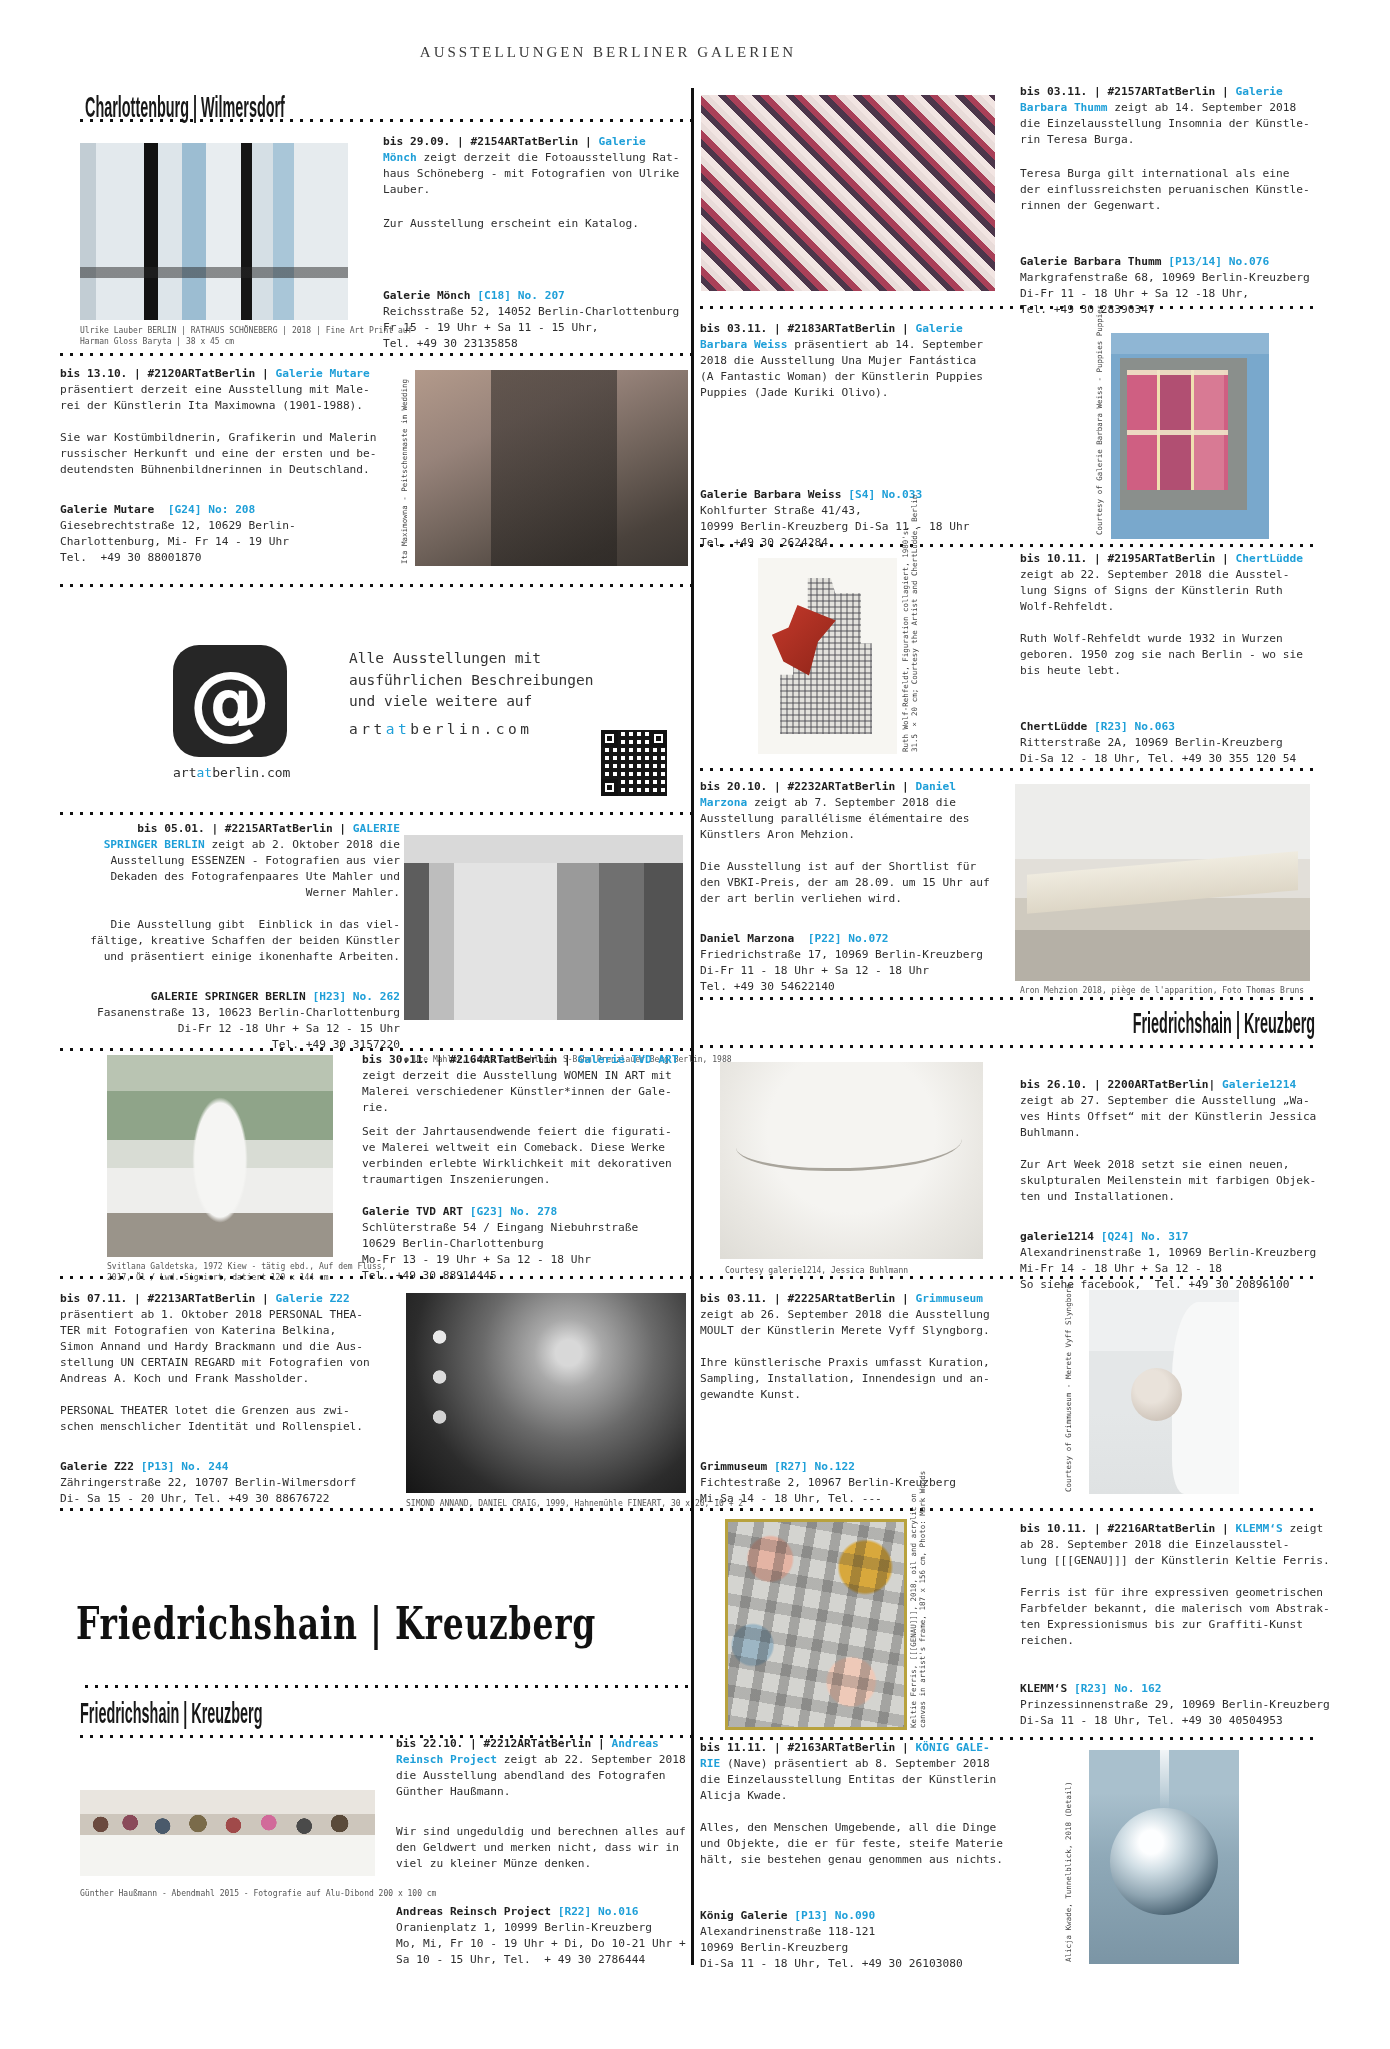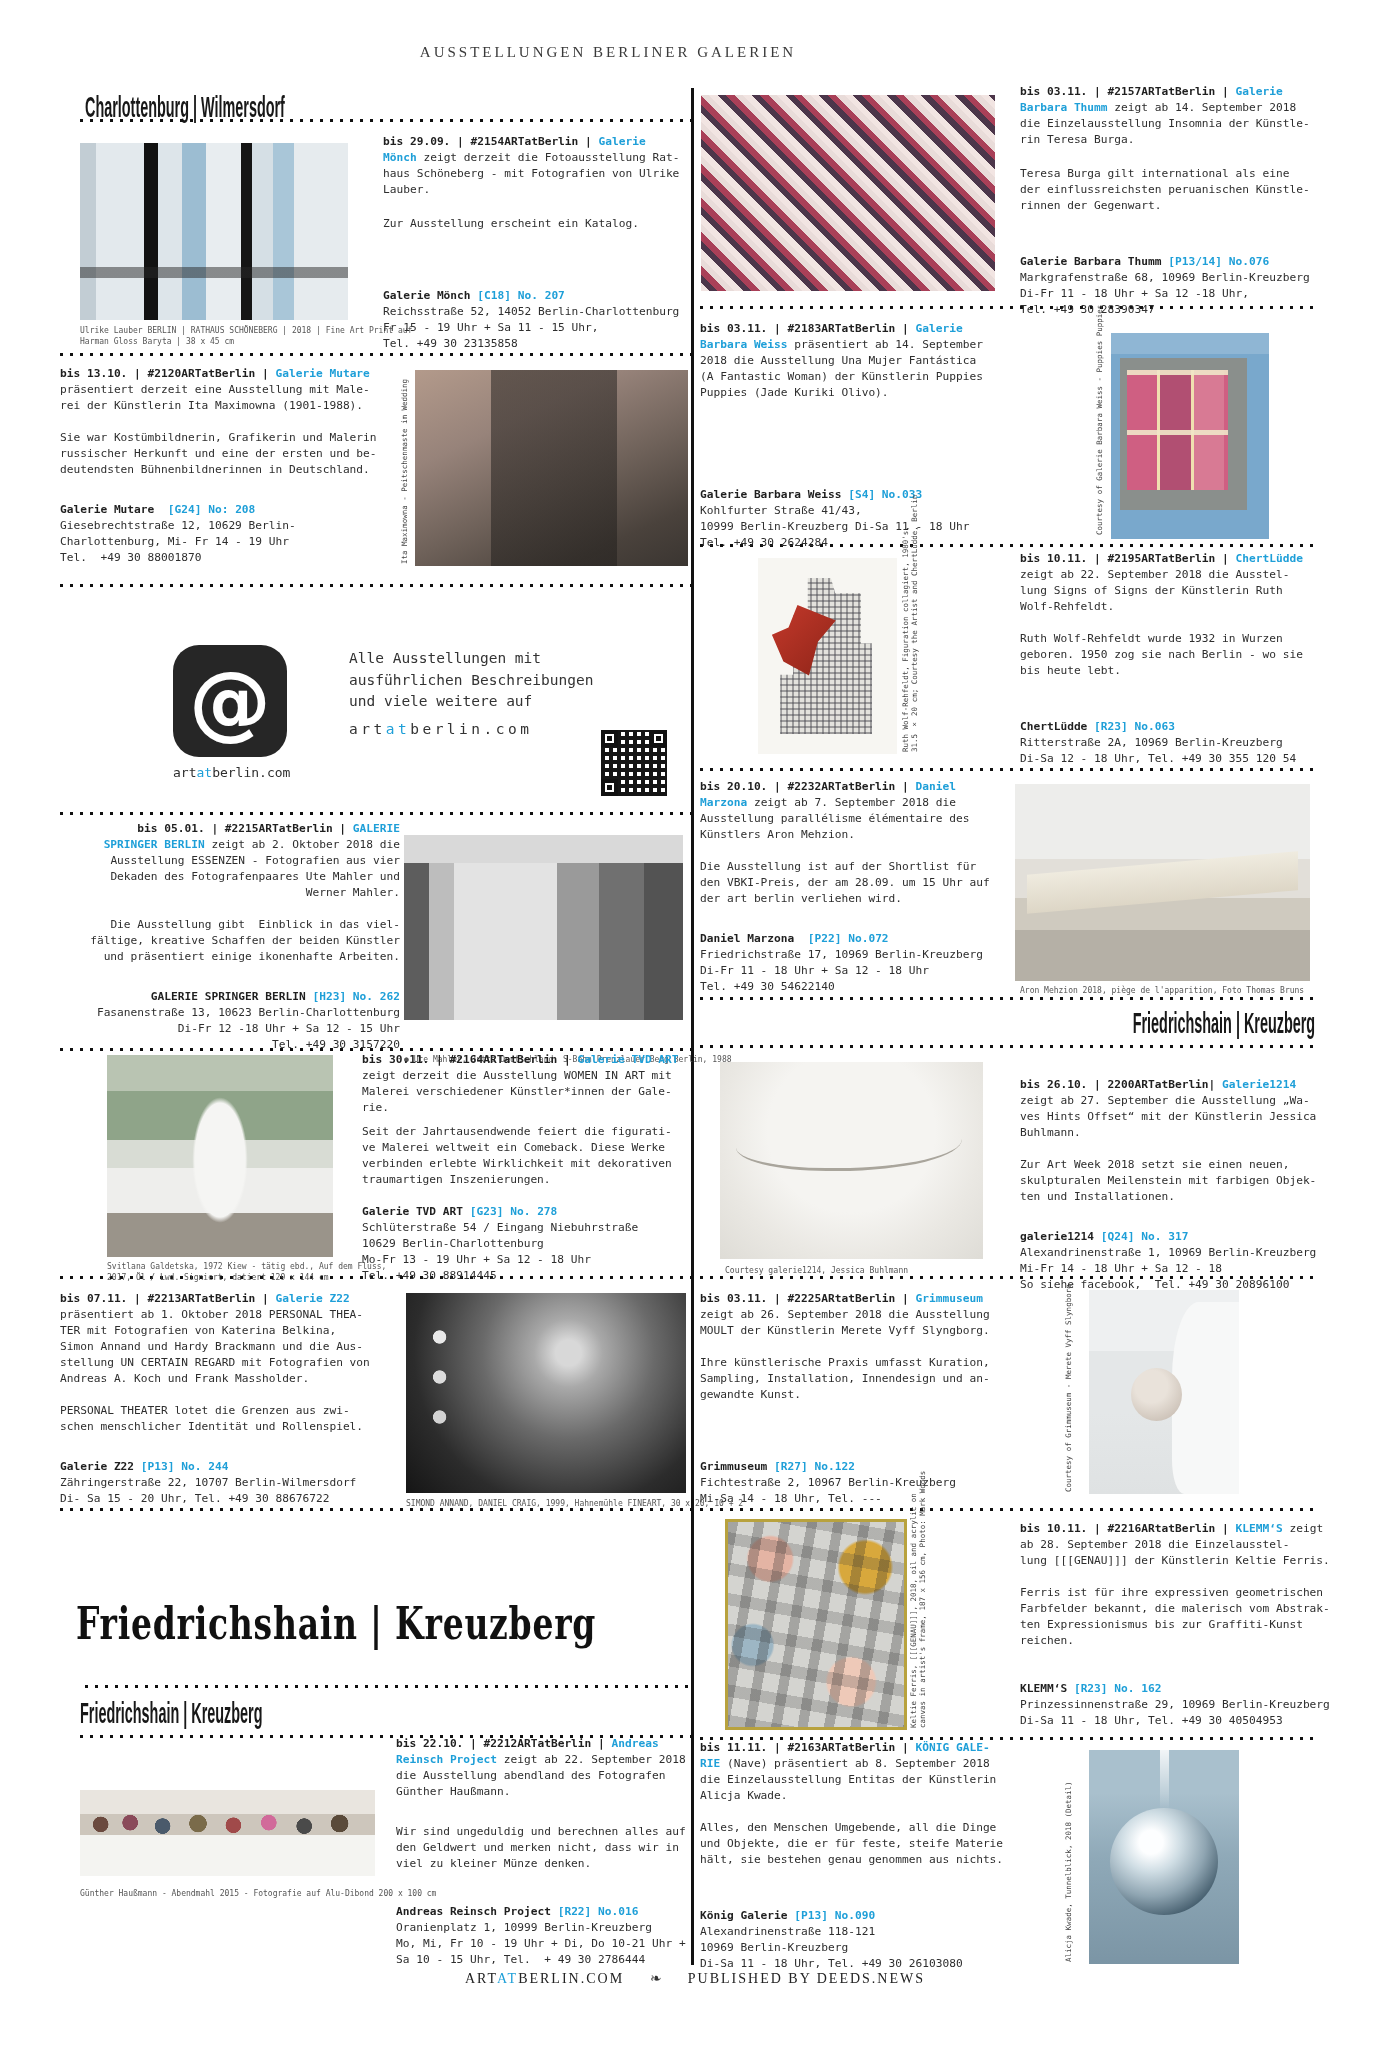--- a/index.html
+++ b/index.html
@@ -373,17 +373,14 @@
 ten Expressionismus bis zur Graffiti-Kunst
 reichen.</div>
     <div class="para mt32"><span class="b">KLEMM‘S </span><span class="b blue">[R23] No. 162</span><span>
 Prinzessinnenstraße 29, 10969 Berlin-Kreuzberg
 Di-Sa 11 - 18 Uhr, Tel. +49 30 40504953</span></div>
   </div>
 
   <div class="img img-kwade" style="left:1089px;top:1750px;width:150px;height:214px;"></div>
   <div class="vcap" style="left:1064px;top:1752px;height:210px;">Alicja Kwade, Tunnelblick, 2018 (Detail)</div>
 
-  <div class="footer">
-    <span><span>ART</span><span class="blue">AT</span><span>BERLIN.COM</span></span><span class="orn">❧</span><span>PUBLISHED BY DEEDS.NEWS</span>
-  </div>
 
 </div>
 
 </body></html>

